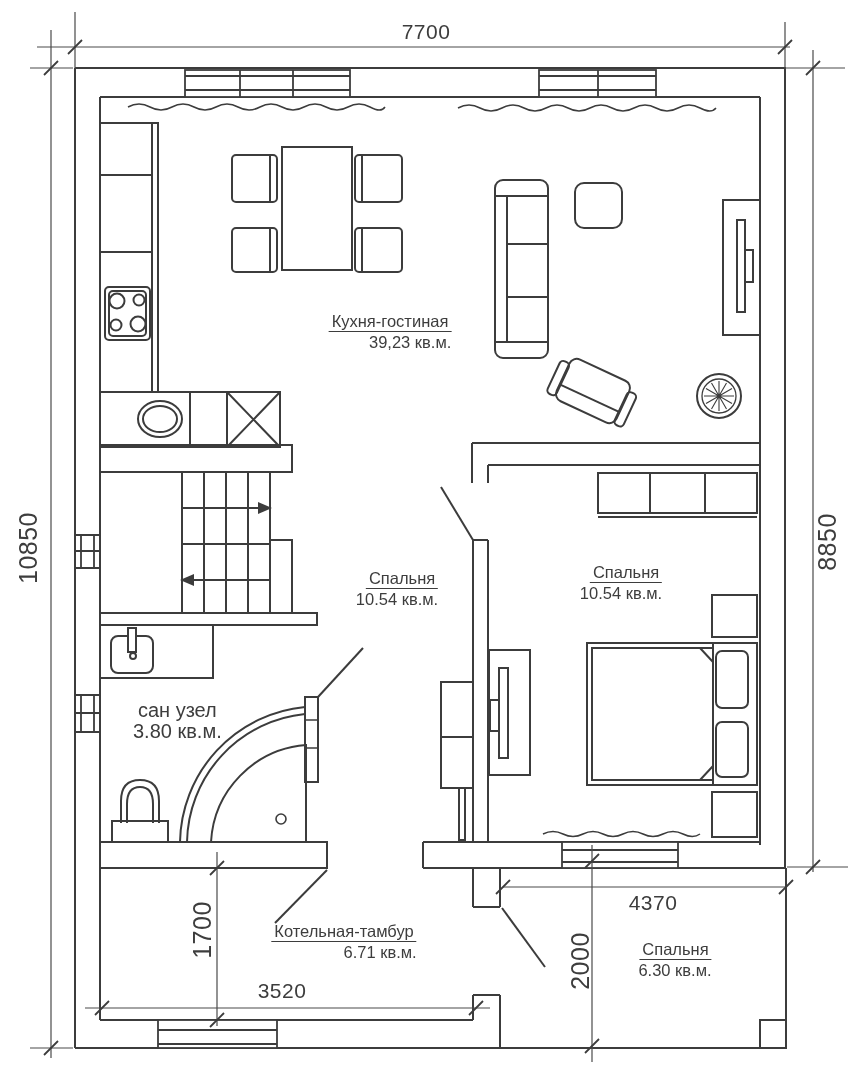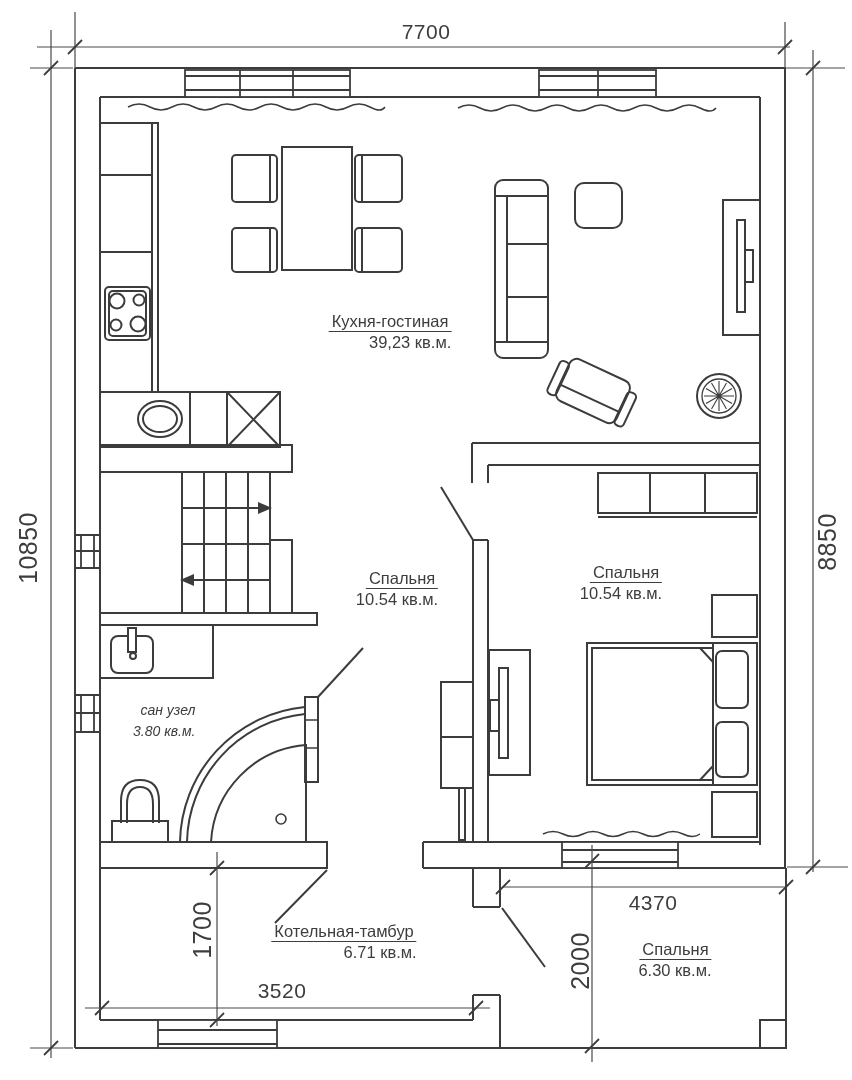--- a/index.html
+++ b/index.html
@@ -10,23 +10,22 @@
     color:#3d3d3d;
   }
   #plan-svg{position:absolute;left:0;top:0;}
   .lbl{
     position:absolute;transform:translate(-50%,-50%);
     text-align:right;white-space:nowrap;line-height:21px;font-size:16.5px;
     z-index:5;
   }
   .lbl-left{
     position:absolute;transform:translate(0,-50%);
-    text-align:right;white-space:nowrap;line-height:21px;font-size:14px;
+    text-align:center;white-space:nowrap;line-height:21px;font-size:20px;
     z-index:5;
-    font-style:italic;
   }
   .room-name.u{border-bottom:1.5px solid #3d3d3d;padding:0 3px 1px;}
   .dim{
     position:absolute;transform:translate(-50%,-50%);
     font-size:21px;white-space:nowrap;z-index:5;letter-spacing:0.5px;
   }
   .dim-v{
     position:absolute;transform:translate(-50%,-50%) rotate(-90deg);
     font-size:25px;white-space:nowrap;z-index:5;letter-spacing:0.5px;
   }

